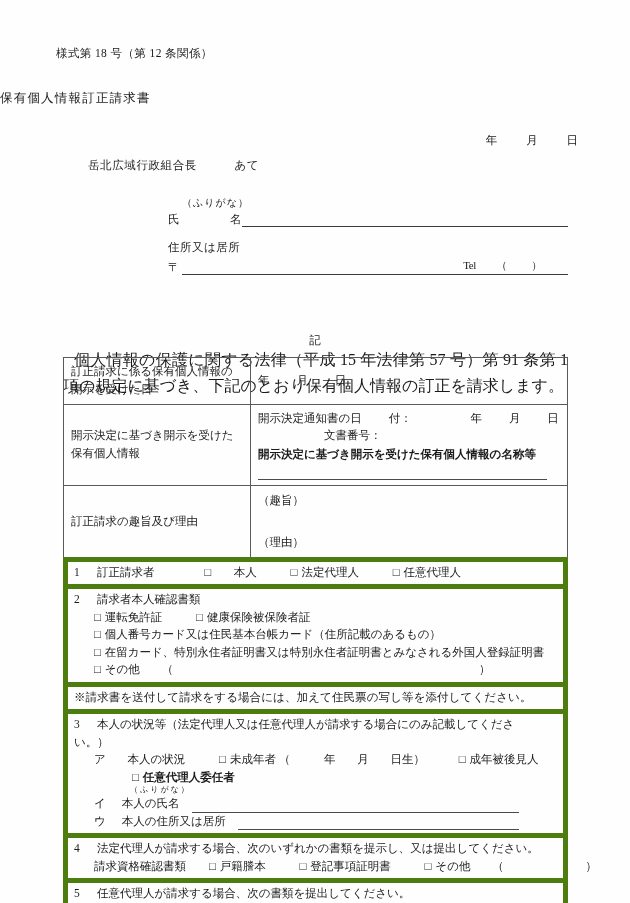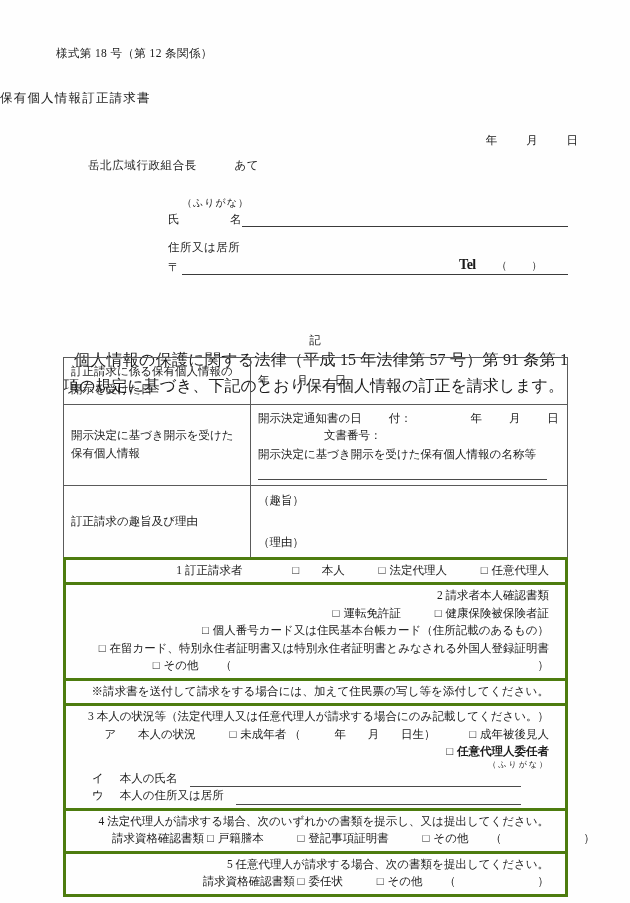--- a/index.html
+++ b/index.html
@@ -110,21 +110,21 @@
     height: 15px;
     position: relative;
   }
   .tel-inline {
     position: absolute;
     right: 26px;
     bottom: 1px;
     font-size: 10.5px;
     white-space: nowrap;
   }
-  .tel-inline .tel-word { font-size: 14px; letter-spacing: -0.5px; font-weight: bold; }
+  .tel-inline .tel-word { font-size: 11px; letter-spacing: -0.5px; }
   .tel-inline .paren { margin-left: 18px; letter-spacing: 22px; }
 
   
   .body-para {
     position: absolute;
     left: 63px;
     top: 299px;
     width: 505px;
     font-size: 16px;
     line-height: 1.65;
@@ -165,46 +165,45 @@
   }
   .cell-date .d-y { margin-right: 24px; }
   .cell-date .d-m { margin-right: 24px; }
 
   .disc-line1 { white-space: nowrap; font-family: Liberation Serif, serif; }
   .disc-line1 .kg { margin-left: 24px; }
   .disc-line1 .yy { margin-left: 56px; }
   .disc-line1 .mm { margin-left: 24px; }
   .disc-line1 .dd { margin-left: 24px; }
   .disc-line2 { padding-left: 66px; }
-  .disc-line3 { margin-top: 1px; }
+  .disc-line3 { margin-top: 1px; font-weight: bold; }
   .disc-rule {
     border-bottom: 1px solid #4a4a4a;
     height: 15px;
     margin-right: 13px;
   }
   .purpose-cell { height: 62px; }
   .purpose-cell .p1 { }
   .purpose-cell .p2 { margin-top: 24px; }
 
   
   table.check-table {
     position: absolute;
     left: 63px;
     top: 557px;
     width: 505px;
     border-collapse: collapse;
     table-layout: fixed;
   }
   table.check-table td {
-    border: 3px solid #4d7c0f;
+    border: 5px solid #4d7c0f;
     font-size: 11.5px;
     padding: 2px 16px 3px 6px;
     line-height: 1.52;
     vertical-align: top;
-    text-align: right;
   }
   .num { display: inline-block; width: 20px; }
   .ind1 { padding-left: 20px; }
   .ind3 { padding-left: 58px; font-weight: bold; }
   .cb { margin-right: 1px; }
   .gapS { display: inline-block; width: 16px; }
   .gapM { display: inline-block; width: 28px; }
   .gapL { display: inline-block; width: 44px; }
   .other-wide .ob {
     display: inline-block;

